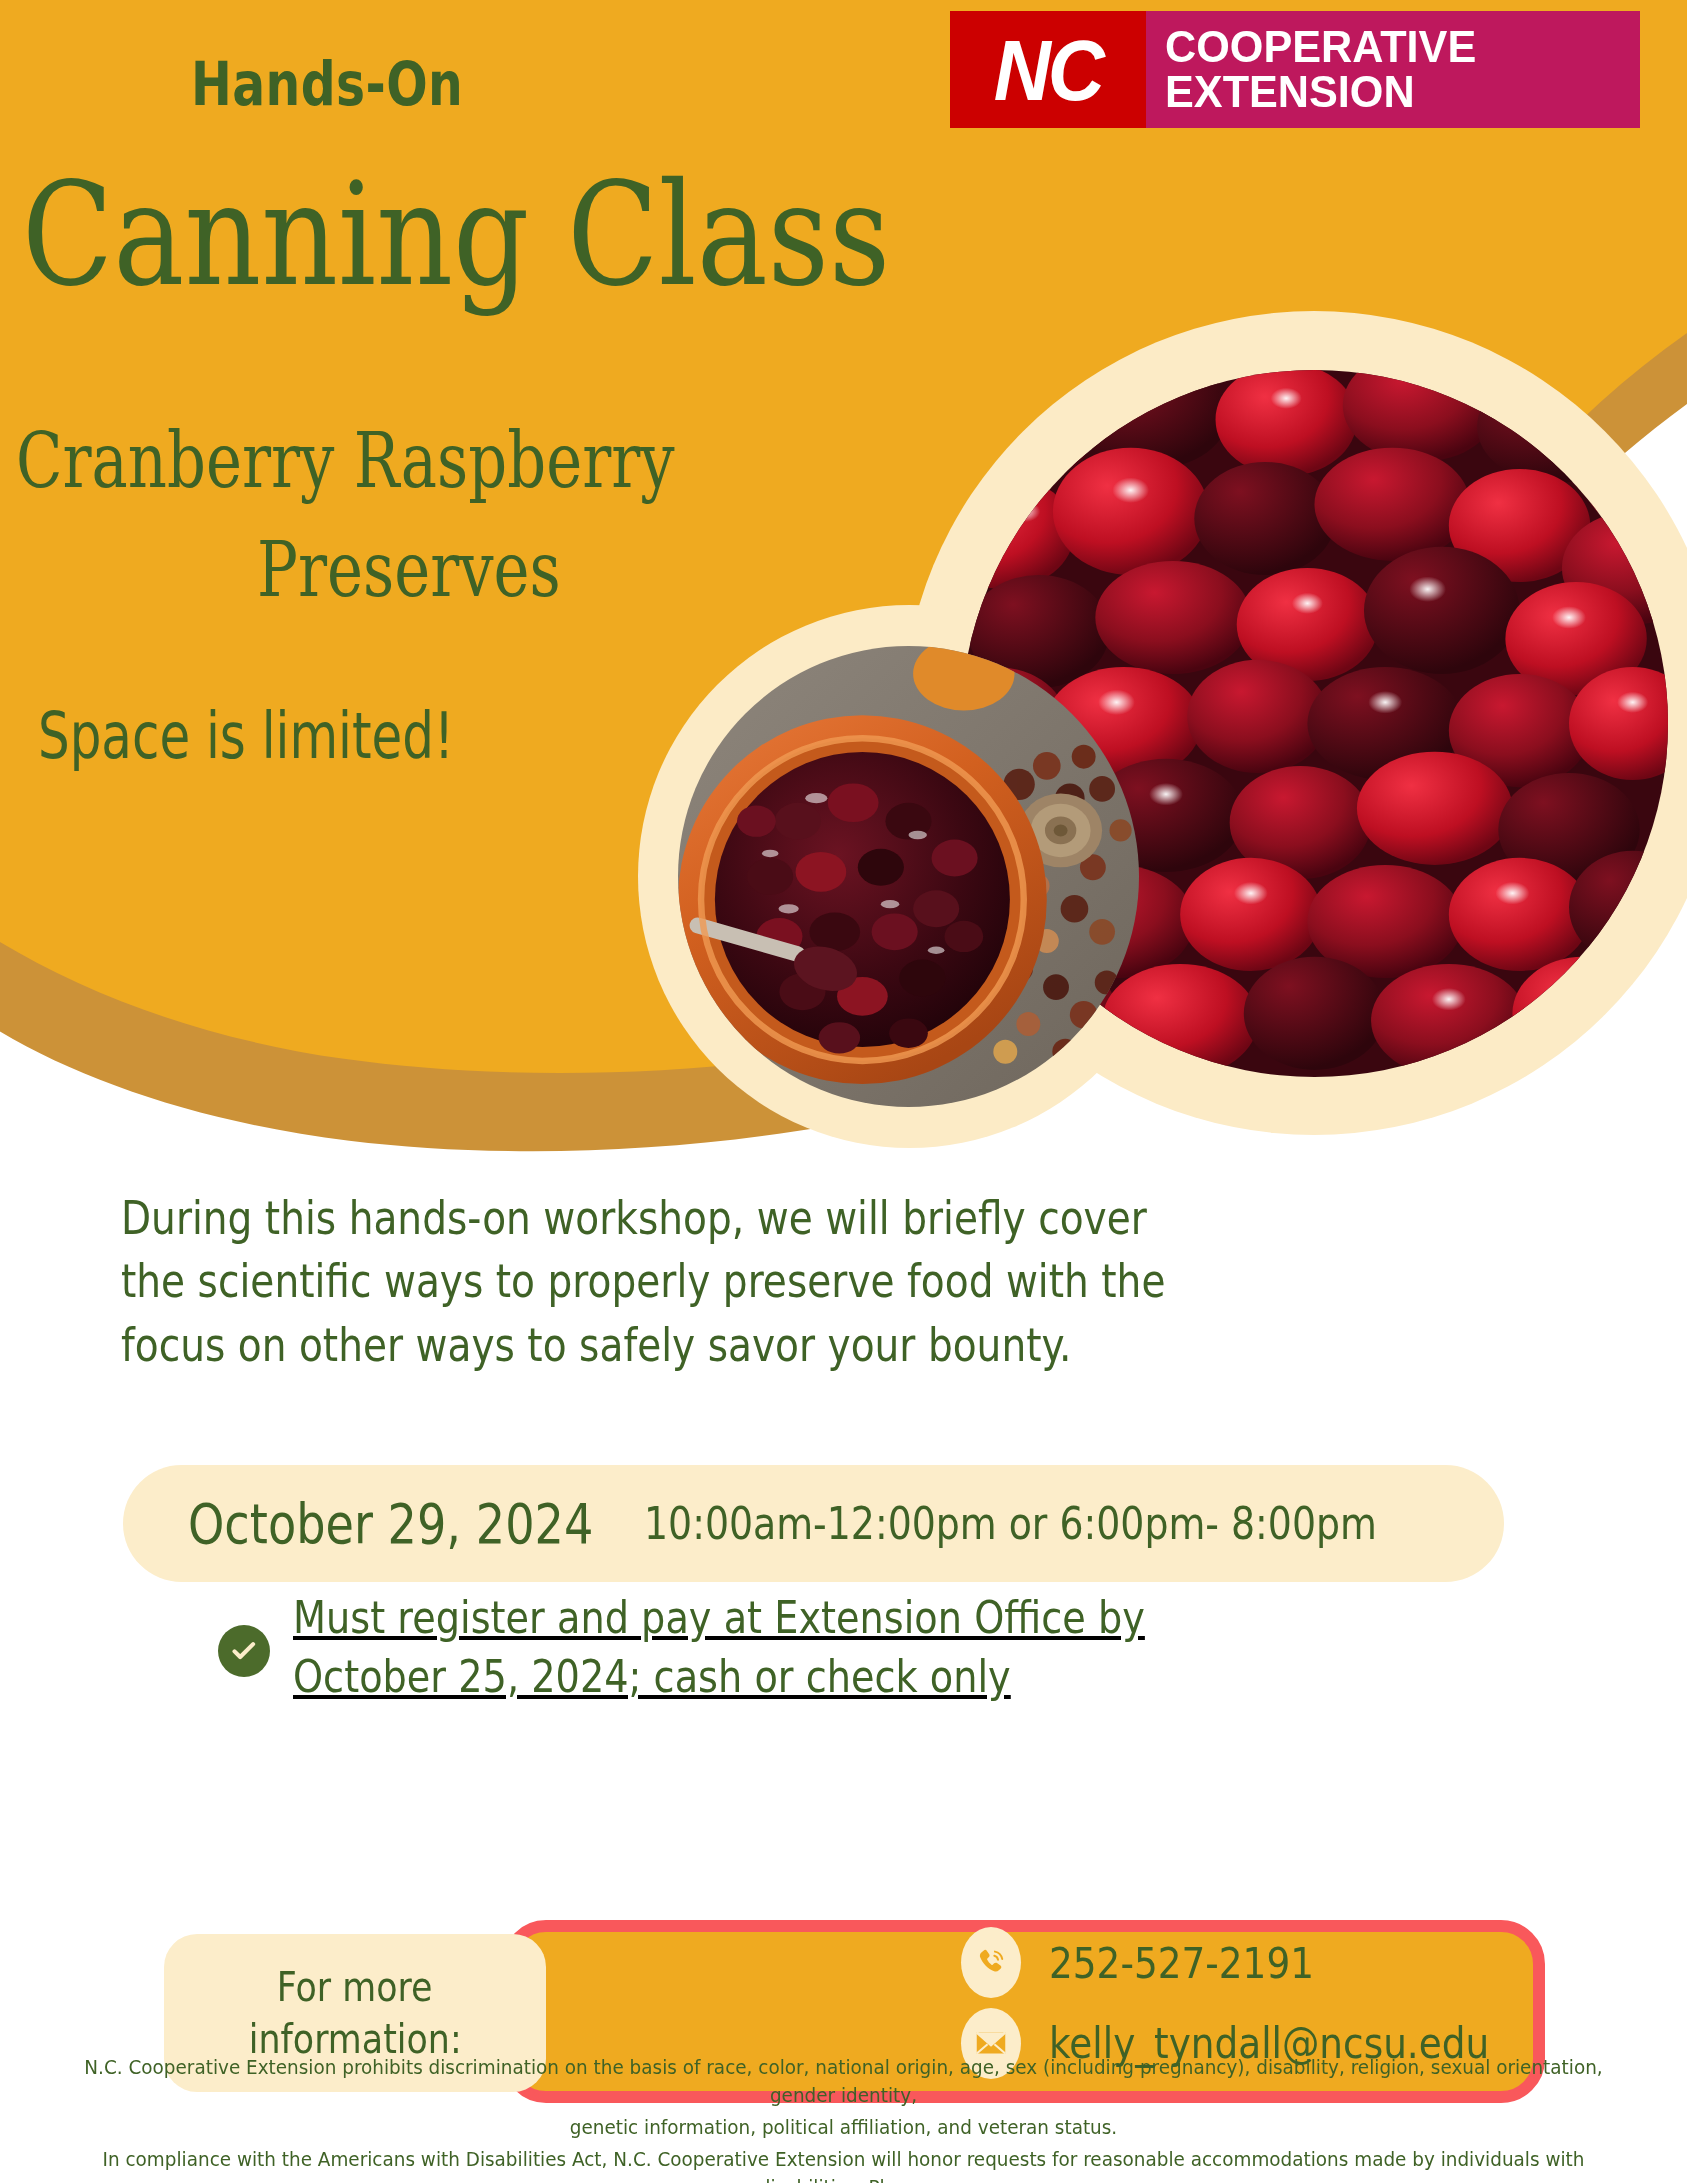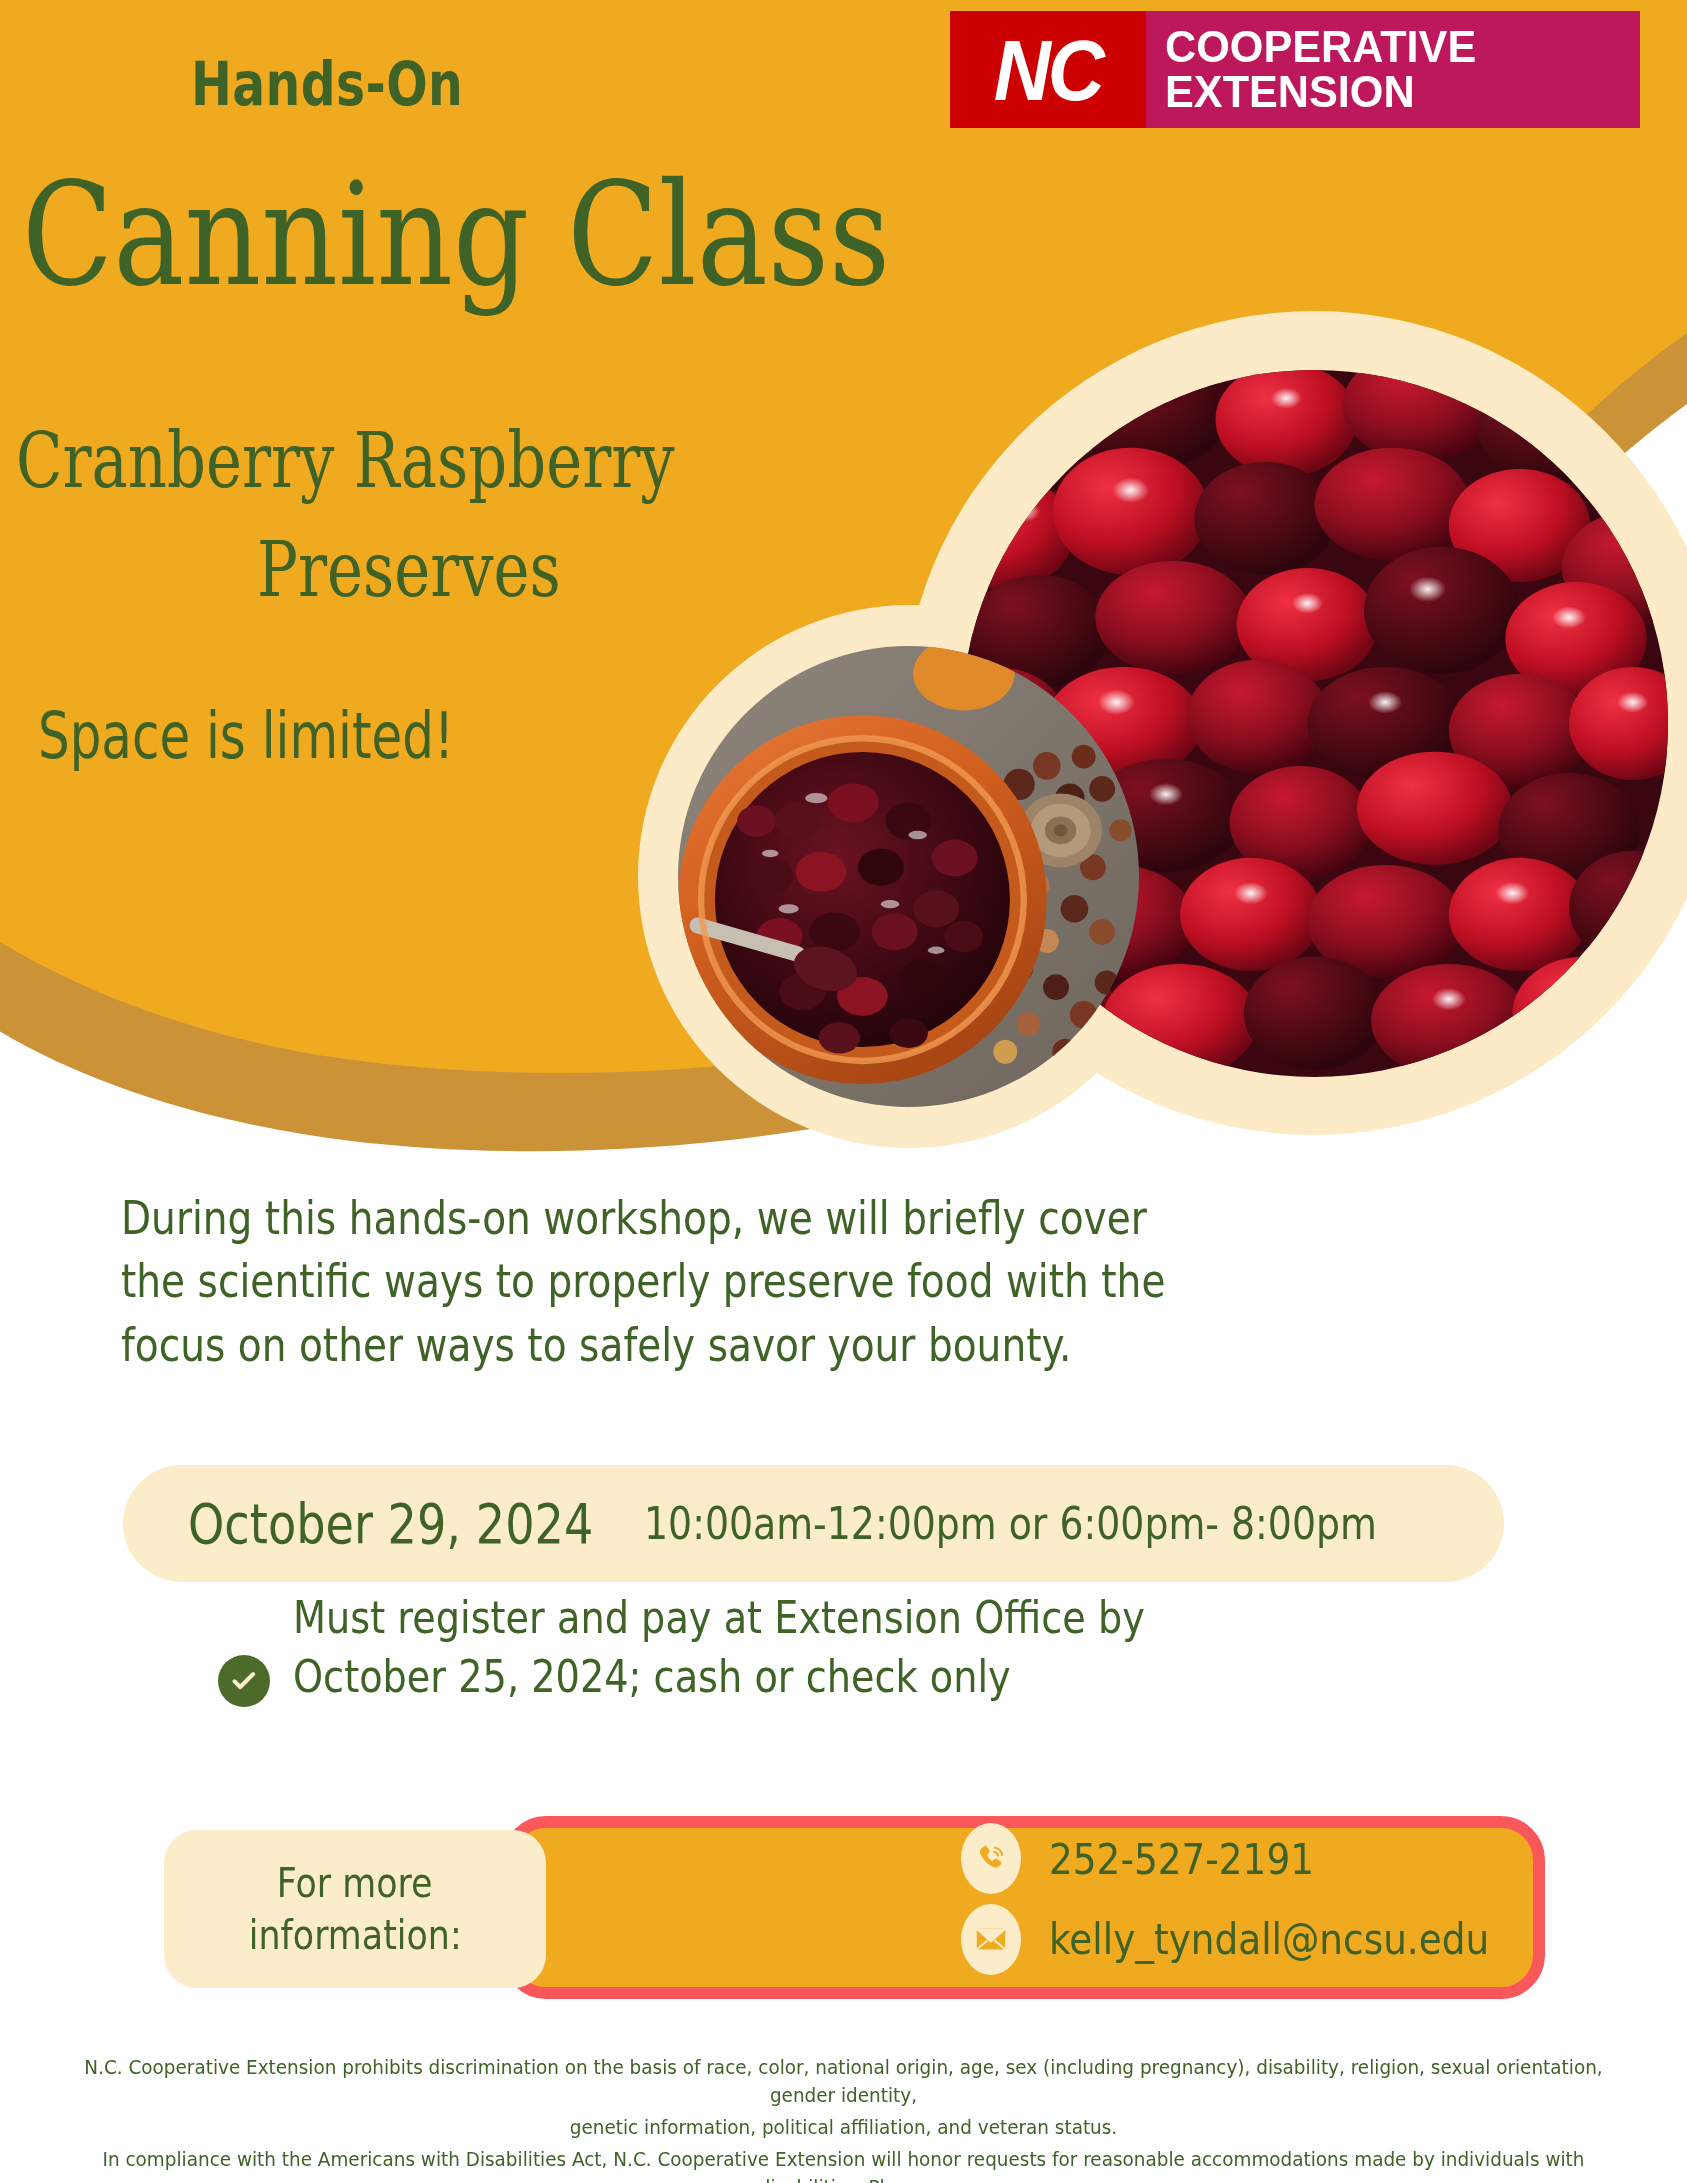--- a/index.html
+++ b/index.html
@@ -211,22 +211,23 @@
   
   #bullets {
     position: absolute;
     top: 1588px;
     left: 218px;
     width: 1283px;
     z-index: 30;
   }
   .bullet-row {
     display: flex;
-    align-items: flex-end;
+    align-items: center;
     margin-bottom: 13px;
+    text-decoration: underline;
   }
   .check-icon {
     width: 52px;
     height: 52px;
     border-radius: 50%;
     background: #4C6B2B;
     flex: 0 0 52px;
     display: flex;
     align-items: center;
     justify-content: center;
@@ -238,21 +239,21 @@
     font-family: "DejaVu Sans", sans-serif;
     font-size: 45px;
     line-height: 1.32;
     color: #3F6226;
     transform: scaleX(0.85);
     transform-origin: left top;
     white-space: nowrap;
   }
 
   
-  #contact-area { position: absolute; top: 1804px; left: 0; width: 1687px; height: 207px; z-index: 30; }
+  #contact-area { position: absolute; top: 1908px; left: 0; width: 1687px; height: 207px; z-index: 30; }
 
   #contact-card {
     position: absolute;
     left: 502px;
     top: 12px;
     width: 1043px;
     height: 183px;
     background: #EFAA20;
     border: 12px solid #F9585B;
     border-radius: 44px;

